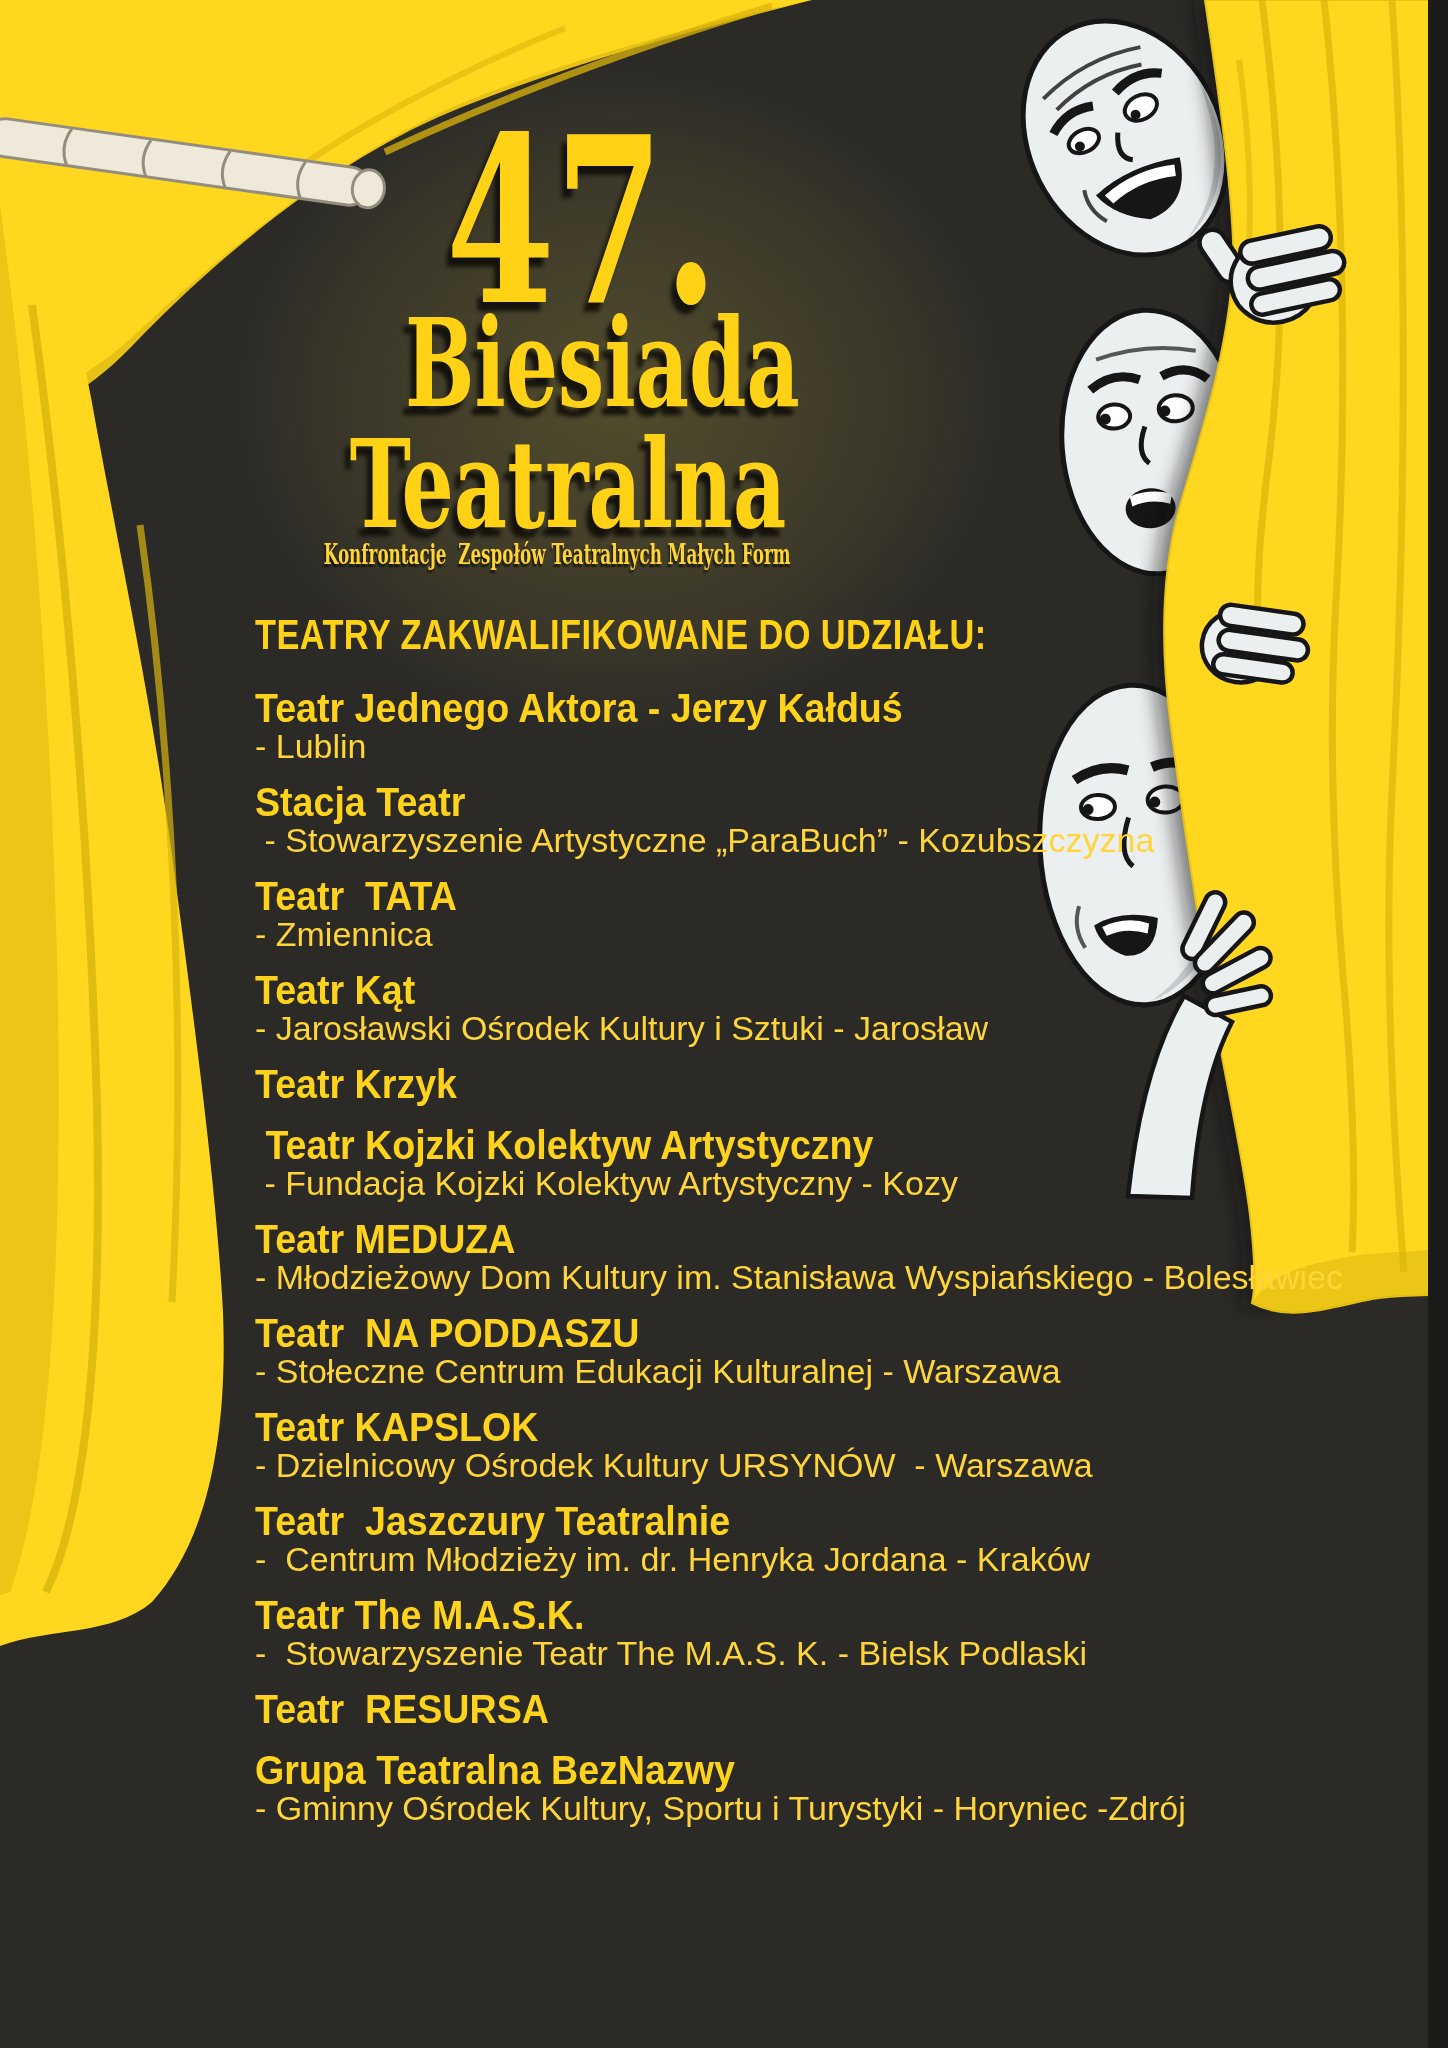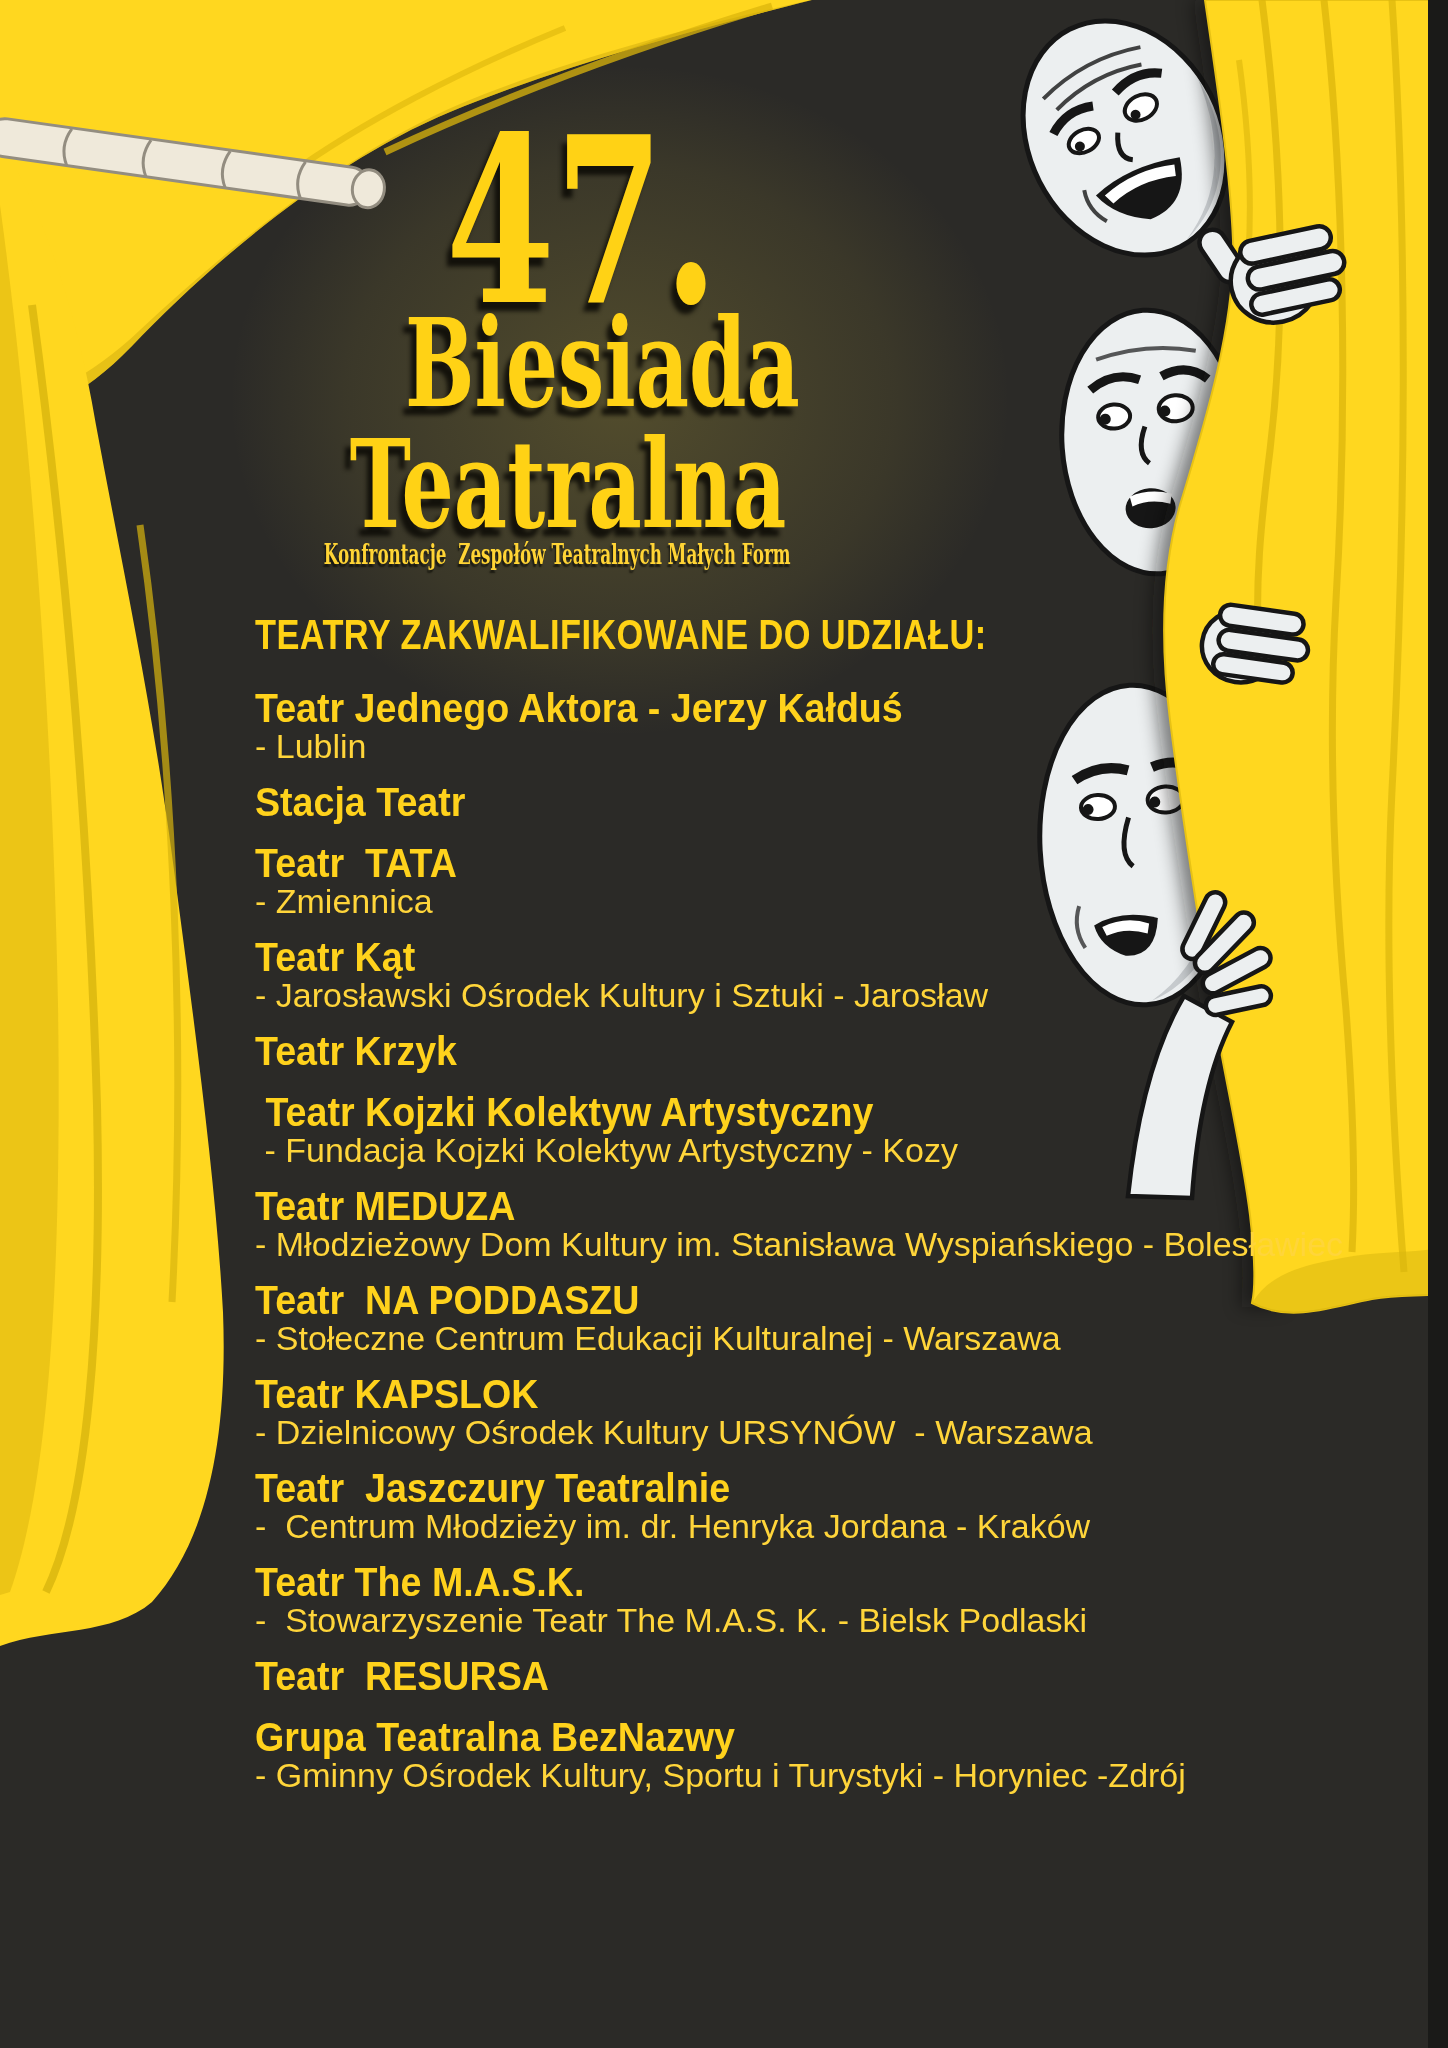--- a/index.html
+++ b/index.html
@@ -156,20 +156,21 @@
 
   <div class="heading">TEATRY ZAKWALIFIKOWANE DO UDZIAŁU:</div>
 
   <ul class="list">
     <li class="entry">
       <div class="t-name">Teatr Jednego Aktora - Jerzy Kałduś</div>
       <div class="t-detail">- Lublin</div>
     </li>
     <li class="entry">
       <div class="t-name">Stacja Teatr</div>
+      <div class="t-detail"> - Stowarzyszenie Artystyczne „ParaBuch” - Kozubszczyzna</div>
     </li>
     <li class="entry">
       <div class="t-name">Teatr  TATA</div>
       <div class="t-detail">- Zmiennica</div>
     </li>
     <li class="entry">
       <div class="t-name">Teatr Kąt</div>
       <div class="t-detail">- Jarosławski Ośrodek Kultury i Sztuki - Jarosław</div>
     </li>
     <li class="entry">

